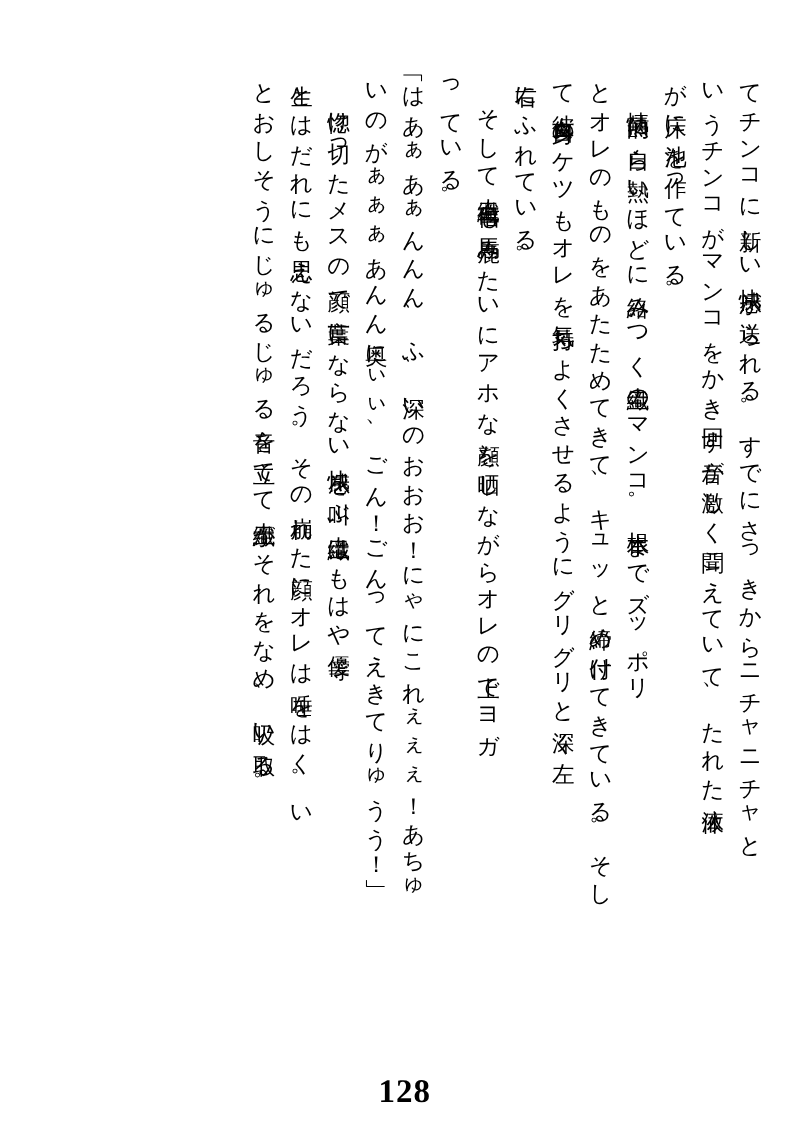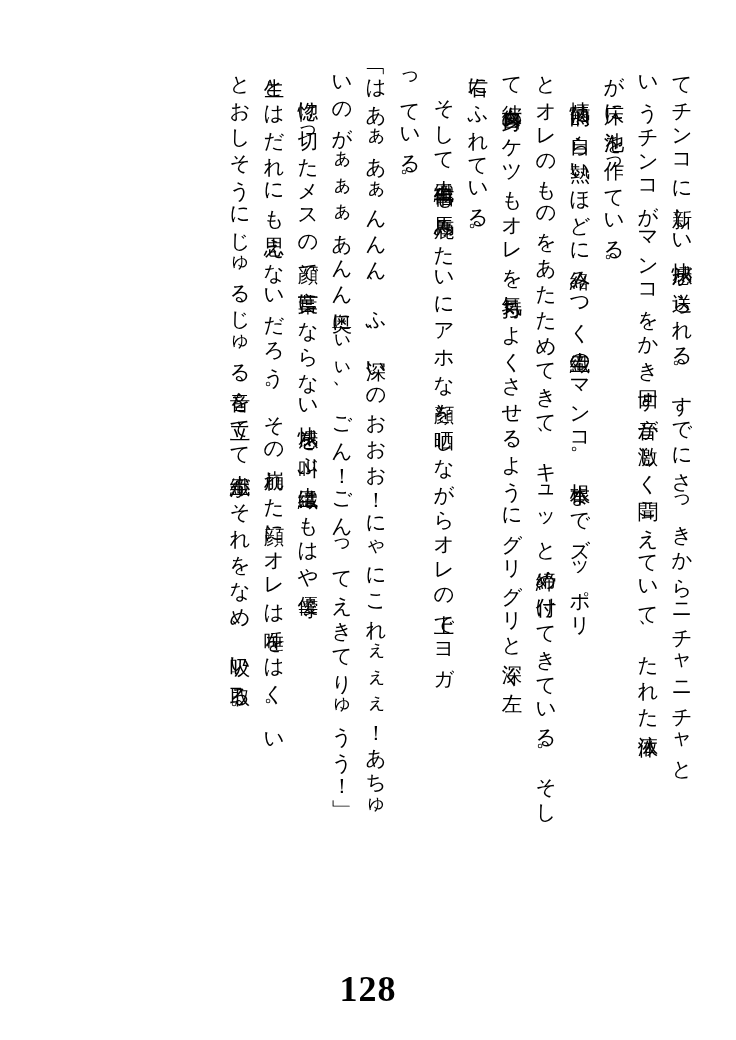--- a/index.html
+++ b/index.html
@@ -47,21 +47,21 @@
     overflow: hidden;
     font-weight: 400;
   }
   .page-number {
     position: absolute;
     bottom: 30px;
     left: 0;
     right: 0;
     text-align: center;
     font-family: "Liberation Serif", "DejaVu Serif", serif;
-    font-size: 36px;
+    font-size: 30px;
     font-weight: 700;
     letter-spacing: 1px;
   }
 </style>
 </head>
 <body>
 
 <div class="page">
   <div class="text-area">
     <div class="vline">てチンコに新しい快感が送られる。すでにさっきからニチャニチャと</div>

